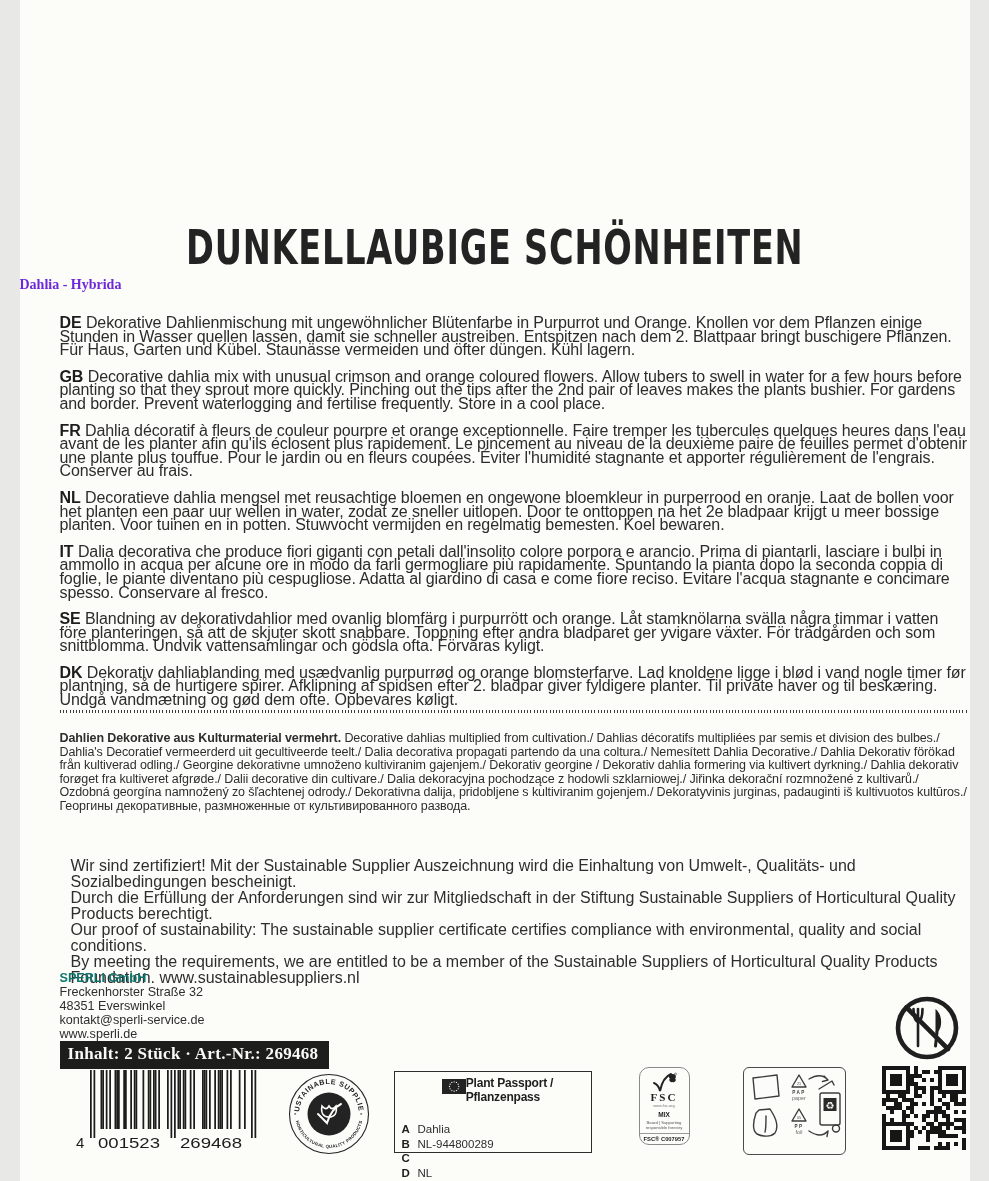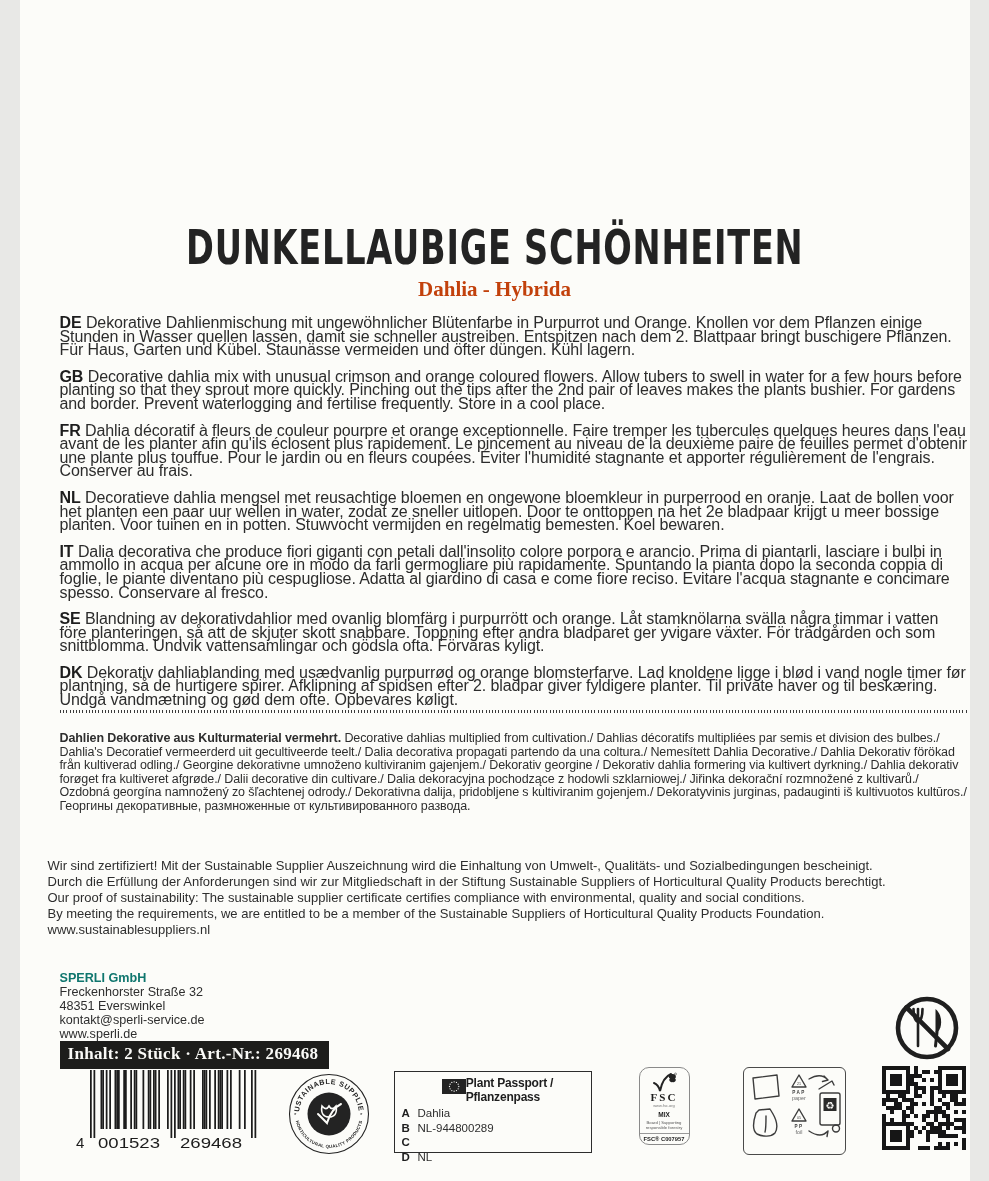--- a/index.html
+++ b/index.html
@@ -1,35 +1,35 @@
 <!DOCTYPE html>
 <html><head>
 <meta charset="utf-8">
 <style>
   html,body{margin:0;padding:0;}
   body{background:#e8e8e6;font-family:"Liberation Sans",sans-serif;}
   .sheet{position:relative;width:950px;height:1181px;margin:0 auto;background:#fcfcf9;color:#2e2e2e;overflow:hidden;}
   .title{position:absolute;top:222px;left:0;width:100%;text-align:center;}
   .title span{display:inline-block;font-family:"DejaVu Sans",sans-serif;font-weight:bold;font-size:43px;letter-spacing:1px;color:#232323;transform:scaleX(.78) scaleY(1.1);transform-origin:center;white-space:nowrap;}
-  .subtitle{position:absolute;top:277px;left:0;width:100%;text-align:center;font-family:"Liberation Serif",serif;font-weight:bold;font-size:21px;color:#c2410c;}
+  .subtitle{position:absolute;top:277px;left:0;width:100%;text-align:left;font-family:"Liberation Serif",serif;font-weight:bold;font-size:14px;color:#6d28d9;}
   .textcol{position:absolute;top:316px;left:40px;width:908px;font-size:16px;line-height:13.6px;letter-spacing:-0.1px;color:#2c2c2c;}
   .textcol p{margin:0 0 13px 0;}
   .textcol b{color:#1d1d1d;}
   .divider{position:absolute;top:710px;left:40px;width:908px;height:3px;background:repeating-linear-gradient(90deg,#3a3a3a 0 1px,transparent 1px 3.2px);}
   .propagation{position:absolute;top:732px;left:40px;width:908px;font-size:12.5px;line-height:13.5px;letter-spacing:-0.1px;}
-  .certification{position:absolute;top:858px;left:28px;width:908px;font-size:13px;line-height:16px;}
+  .certification{position:absolute;top:858px;left:51px;width:908px;font-size:16px;line-height:16px;}
   .company{position:absolute;top:972px;left:40px;font-size:12.6px;line-height:13.9px;}
   .company .name{font-weight:bold;color:#0f766e;}
   .content-bar{position:absolute;top:1041px;left:40px;background:#1d1d1b;color:#fafaf7;font-family:"Liberation Serif",serif;font-weight:bold;font-size:17px;padding:3px 11px 5px 8px;letter-spacing:.3px;}
   .barcode{position:absolute;top:1068px;left:54px;}
   .stamp{position:absolute;top:1073px;left:268px;}
   .passport{position:absolute;top:1071px;left:374px;width:198px;height:82px;border:1.5px solid #2d2d2d;background:#fcfcf9;box-sizing:border-box;padding:4px 7px 4px 7px;}
   .passport-head{display:flex;align-items:flex-start;margin-left:40px;}
   .passport-title{margin-left:auto;font-weight:bold;font-size:12px;color:#1d1d1d;letter-spacing:-0.2px;}
-  .passport-rows{margin-top:2px;font-size:11.5px;line-height:14.6px;}
+  .passport-rows{margin-top:18px;font-size:11.5px;line-height:14.6px;}
   .passport-rows .k{display:inline-block;width:16px;font-weight:bold;color:#1d1d1d;}
   .fsc{position:absolute;top:1067px;left:619px;width:51px;height:78px;border:1px solid #8a8a8a;border-radius:10px;box-sizing:border-box;display:flex;flex-direction:column;align-items:center;padding-top:4px;background:#fcfcf9;}
   .fsc-brand{font-family:"Liberation Serif",serif;font-weight:bold;font-size:11px;letter-spacing:2px;color:#1d1d1d;margin-top:-1px;}
   .fsc-url{font-size:4px;color:#777;}
   .fsc-grade{font-weight:bold;font-size:6.5px;margin-top:3px;color:#1d1d1d;}
   .fsc-claim{font-size:4.2px;color:#555;text-align:center;line-height:5px;margin-top:2px;width:44px;}
   .fsc-license{font-weight:bold;font-size:5.8px;color:#1d1d1d;margin-top:3px;border-top:1px solid #999;width:100%;text-align:center;padding-top:2px;}
   .recycle{position:absolute;top:1067px;left:723px;width:103px;height:88px;border:1.5px solid #4a4a4a;border-radius:6px;box-sizing:border-box;background:#fcfcf9;}
   .notedible{position:absolute;top:993px;left:872px;}
   .qr{position:absolute;top:1063px;left:859px;}

